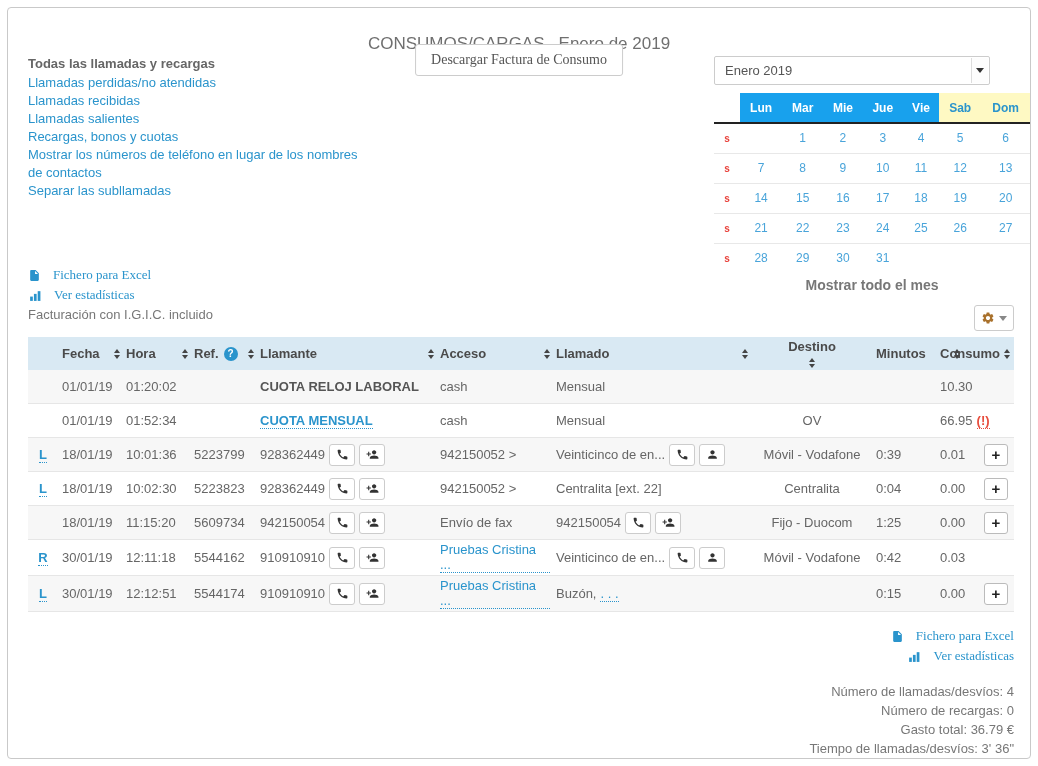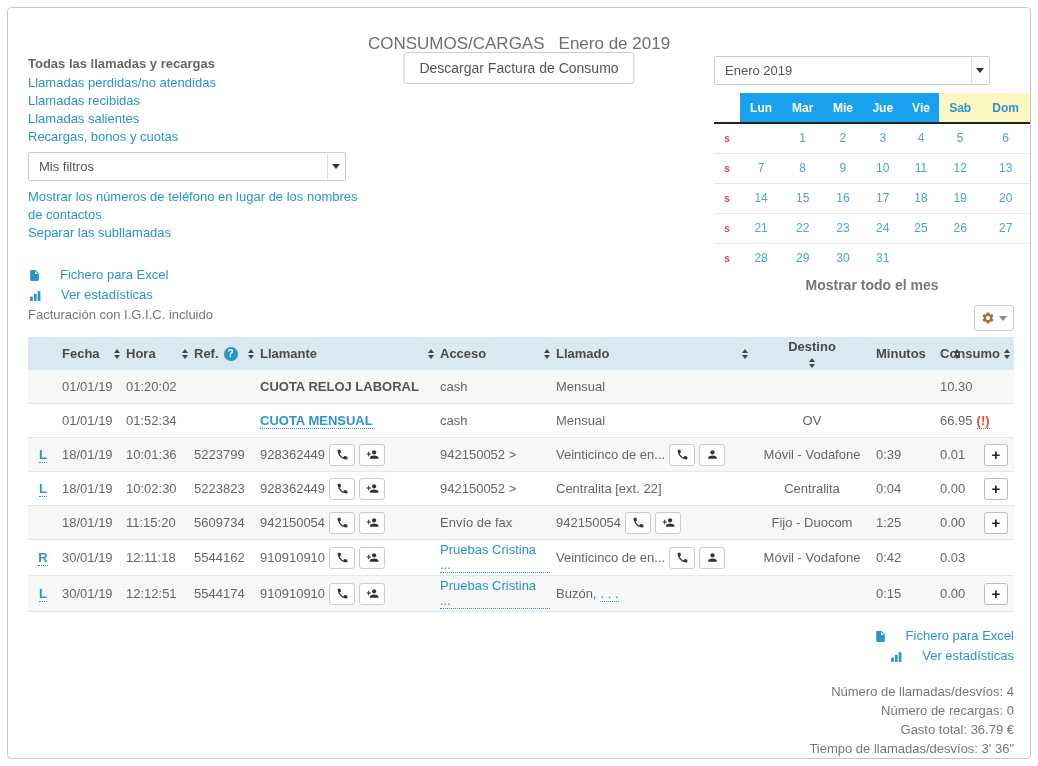--- a/index.html
+++ b/index.html
@@ -9,34 +9,34 @@
 
   a, .link { color:#2a94cc; text-decoration:none; cursor:pointer; }
   .dotted { border-bottom:1px dotted #2a94cc; }
   .red-dotted { border-bottom:1px dotted #e74c3c; }
 
   
   .page-title { position:absolute; top:26px; left:0; right:0; text-align:center; font-size:17px; color:#6f6f6f; }
   .page-title .t2 { margin-left:14px; }
 
   
-  .dl-btn { position:absolute; top:36px; left:50%; transform:translateX(-50%); border:1px solid #ccc; border-radius:3px; background:#fff; color:#555; font-size:14px; padding:7px 15px; font-family:Liberation Sans, sans-serif; cursor:pointer;margin-top:8px; }
+  .dl-btn { position:absolute; top:36px; left:50%; transform:translateX(-50%); border:1px solid #ccc; border-radius:3px; background:#fff; color:#555; font-size:14px; padding:7px 15px; font-family:Liberation Serif, serif; cursor:pointer; }
 
   
   .filters { position:absolute; left:20px; top:48px; width:345px; }
   .filters .heading { font-weight:bold; color:#666; margin-bottom:3px; }
   .filters a { display:block; line-height:18px; }
   .fake-select { border:1px solid #ccc; border-radius:2px; height:29px; background:#fff; color:#555; display:flex; align-items:center; padding:0 10px; position:relative; margin:6px 0 7px 0; cursor:pointer; width:318px; }
   .fake-select .caret-box { position:absolute; right:1px; top:1px; bottom:1px; width:17px; display:flex; align-items:center; justify-content:center; border-left:1px solid #ddd; background:#fdfdfd; }
   .caret { width:0; height:0; border-left:4px solid transparent; border-right:4px solid transparent; border-top:5px solid #333; }
   .toggle-links a { width:335px; }
 
   
   .export-left { position:absolute; left:20px; top:257px; }
-  .export-left .row, .export-right .row { line-height:20px; display:flex; align-items:center; gap:19px; }
+  .export-left .row, .export-right .row { line-height:20px; display:flex; align-items:center; gap:12px;font-family:Liberation Serif, serif; }
   .export-right .row { justify-content:flex-end; }
   .note { color:#777; line-height:20px; }
   .svgi { display:inline-flex; align-items:center; }
   .svgi svg { display:block; }
 
   
   .cal-wrap { position:absolute; left:706px; top:48px; width:316px; }
   .cal-wrap .fake-select { width:276px; margin:0 0 8px 0; }
   table.cal { border-collapse:collapse; width:316px; }
   table.cal th, table.cal td { text-align:center; font-size:12px; padding:4px; height:30px; }
@@ -94,26 +94,20 @@
   <button class="dl-btn">Descargar Factura de Consumo</button>
 
   <div class="filters">
     <div class="heading">Todas las llamadas y recargas</div>
     <div id="filter-links">
         <a>Llamadas perdidas/no atendidas</a>
         <a>Llamadas recibidas</a>
         <a>Llamadas salientes</a>
         <a>Recargas, bonos y cuotas</a>
       </div>
-    <div class="fake-select">
-      <span>Mis filtros</span>
-      <span class="caret-box">
-          <span class="caret"></span>
-        </span>
-    </div>
     <div class="toggle-links" id="toggle-links">
         <a>Mostrar los números de teléfono en lugar de los nombres de contactos</a>
         <a>Separar las subllamadas</a>
       </div>
   </div>
 
   <div class="export-left">
     <div class="row">
       <span class="svgi">
           <svg width="13" height="15" viewBox="0 0 24 24" fill="#2a94cc">

